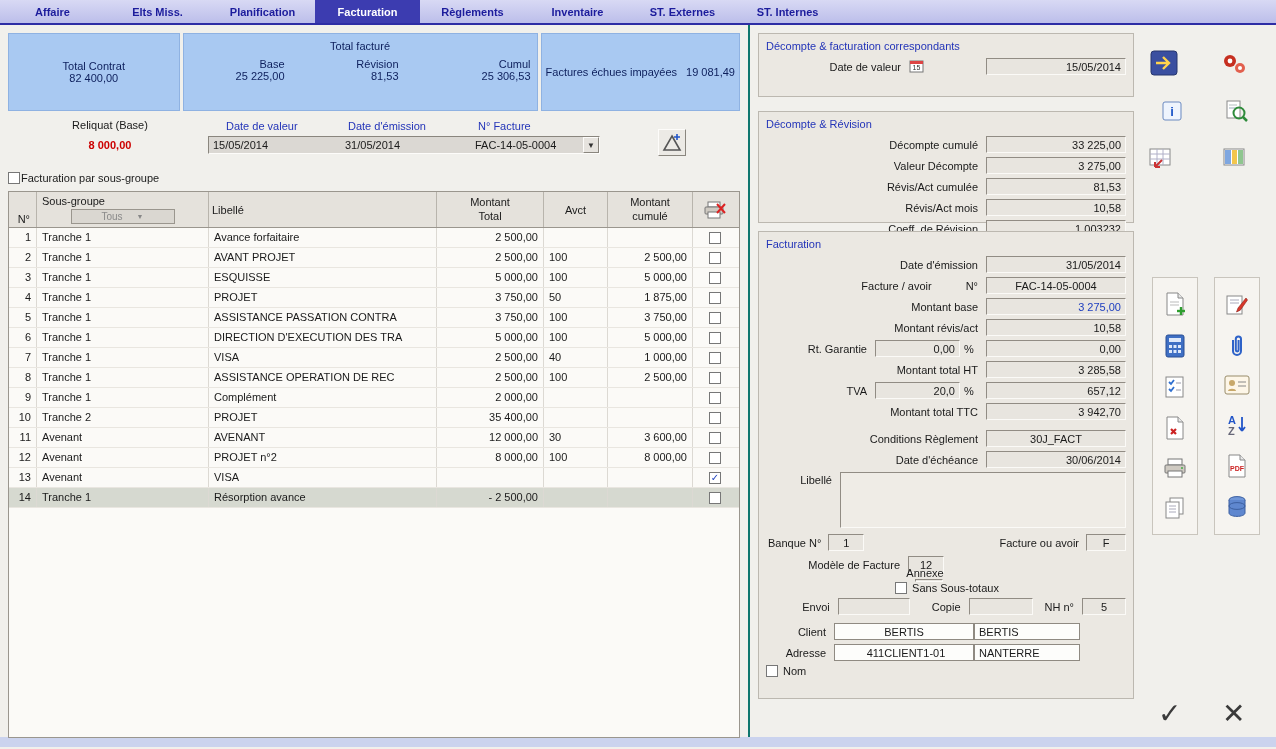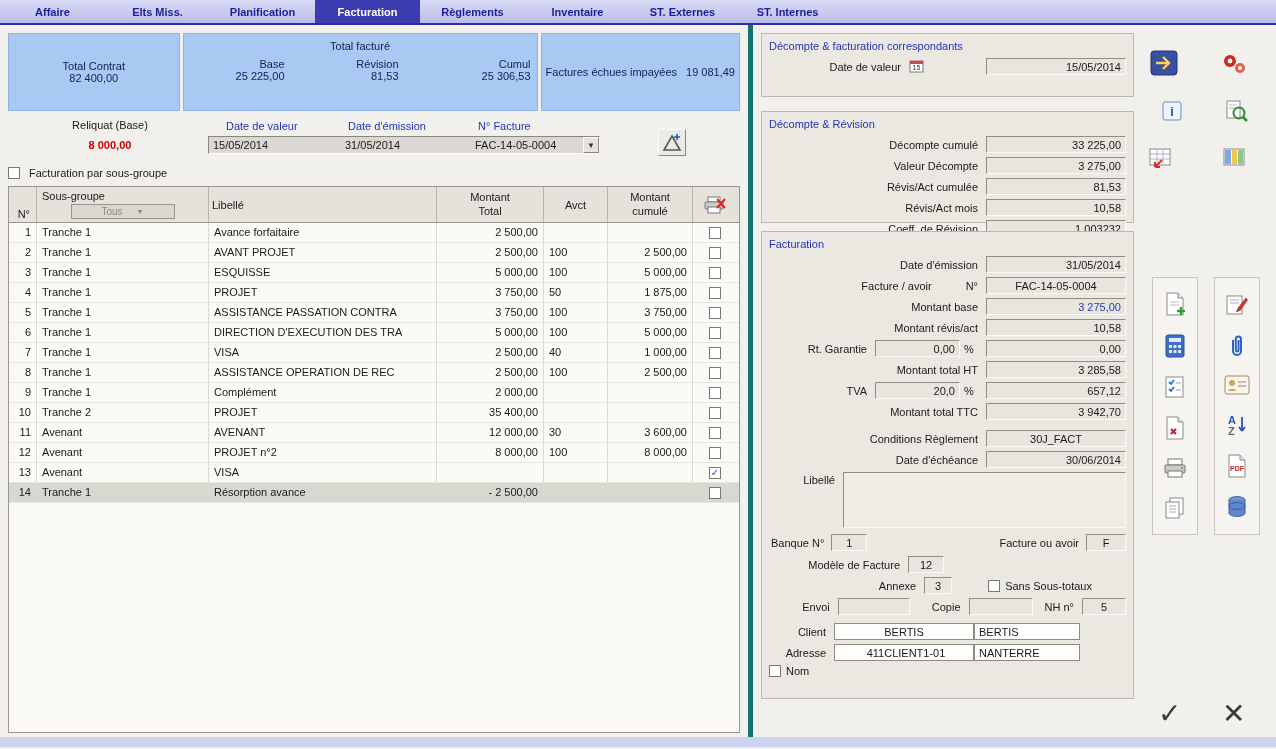--- a/index.html
+++ b/index.html
@@ -40,21 +40,21 @@
       display:flex; align-items:center; }
   .combofield .cell { padding-left:4px; overflow:hidden; white-space:nowrap; }
   .cellA{width:132px}.cellB{width:130px}.cellC{flex:1}
   .ddbtn { width:16px; height:16px; background:#e6e3de; border:1px solid; margin-right:0;
       border-color:#fdfcfa #8a867e #8a867e #fdfcfa; font-size:8px; color:#333;
       display:flex; align-items:center; justify-content:center; cursor:pointer; }
   .deltabtn { position:absolute; left:650px; top:10px; width:28px; height:27px; background:#eceae5;
       border:1px solid; border-color:#fdfcfa #8a867e #8a867e #fdfcfa;
       display:flex; align-items:center; justify-content:center; cursor:pointer; }
 
-  .checkrow { height:15px; display:flex; align-items:center; gap:9px; }
+  .checkrow { margin-top:5px; height:15px; display:flex; align-items:center; gap:1px; }
 
   .cb { width:12px; height:12px; background:#fff; border:1px solid #777; display:inline-flex;
         align-items:center; justify-content:center; font-size:10px; line-height:1;
         color:#2244c0; cursor:pointer; flex:0 0 auto; }
 
   
   .table { margin-top:6px; width:732px; height:547px; border:1px solid #9a968e; background:#fbfaf7; }
   .thead { display:flex; height:36px; background:#e5e2dc; border-bottom:1px solid #9a968e; }
   .th { border-right:1px solid #b8b4ac; padding:2px 3px; }
   .trow { display:flex; height:20px; border-bottom:1px solid #e9e6e0; cursor:default; }
@@ -72,21 +72,21 @@
   .th.clib{display:flex; align-items:center;}
   .th.cav{display:flex; align-items:center; justify-content:center;}
   .th.cmt,.th.cmc{text-align:center; padding-top:3px; line-height:14px;}
   .sgl{ margin:1px 0 2px 2px; }
   .sgfilter { width:104px; height:15px; margin:0 auto; background:#dad7d1; border:1px solid #9a968e;
       color:#8a8a8a; display:flex; align-items:center; justify-content:center; gap:14px;
       font-size:10px; cursor:pointer; }
   .sgfilter .dd{ font-size:7px; color:#888; }
 
   
-  .rightform { width:392px; padding:8px 6px 8px 8px; border-left:5px solid #0f766e; }
+  .rightform { width:392px; padding:8px 6px 8px 8px; border-left:2px solid #0f766e; }
   .panelbox { border:1px solid #bcb8b0; background:#ebe8e2; padding:6px 7px; position:relative; }
   .ptitle { color:#2334b8; margin-bottom:6px; }
   .boxA { height:64px; margin-bottom:14px; }
   .boxB { height:112px; margin-bottom:8px; }
   .boxC { height:468px; }
   .frow { display:flex; justify-content:flex-end; align-items:center; margin-bottom:4px; height:17px; }
   .flabel { margin-right:8px; white-space:nowrap; }
   .fval { width:140px; height:17px; background:#e8e5df; border:1px solid;
           border-color:#918c84 #fbfaf7 #fbfaf7 #918c84; text-align:right;
           padding:1px 4px 0 4px; line-height:14px; overflow:hidden; white-space:nowrap; }
@@ -493,21 +493,21 @@
           <span>Facture ou  avoir</span>
           <span class="fval center" style="width:40px;">F</span>
         </span>
       </div>
 
       <div class="frow offset1">
         <span class="flabel">Modèle de Facture</span>
         <span class="fval center" style="width:36px;">12</span>
       </div>
 
-      <div class="frow" style="justify-content:flex-end; padding-right:34px;">
+      <div class="frow" style="justify-content:flex-end; padding-right:34px;flex-direction:column;">
         <span class="flabel">Annexe</span>
         <span class="fval center" style="width:28px;">3</span>
         <span class="annexegrp" style="padding-right:0;">
           <span class="cb"></span>
           <span>Sans Sous-totaux</span>
         </span>
       </div>
 
       <div class="frow">
         <span class="flabel">Envoi</span>

